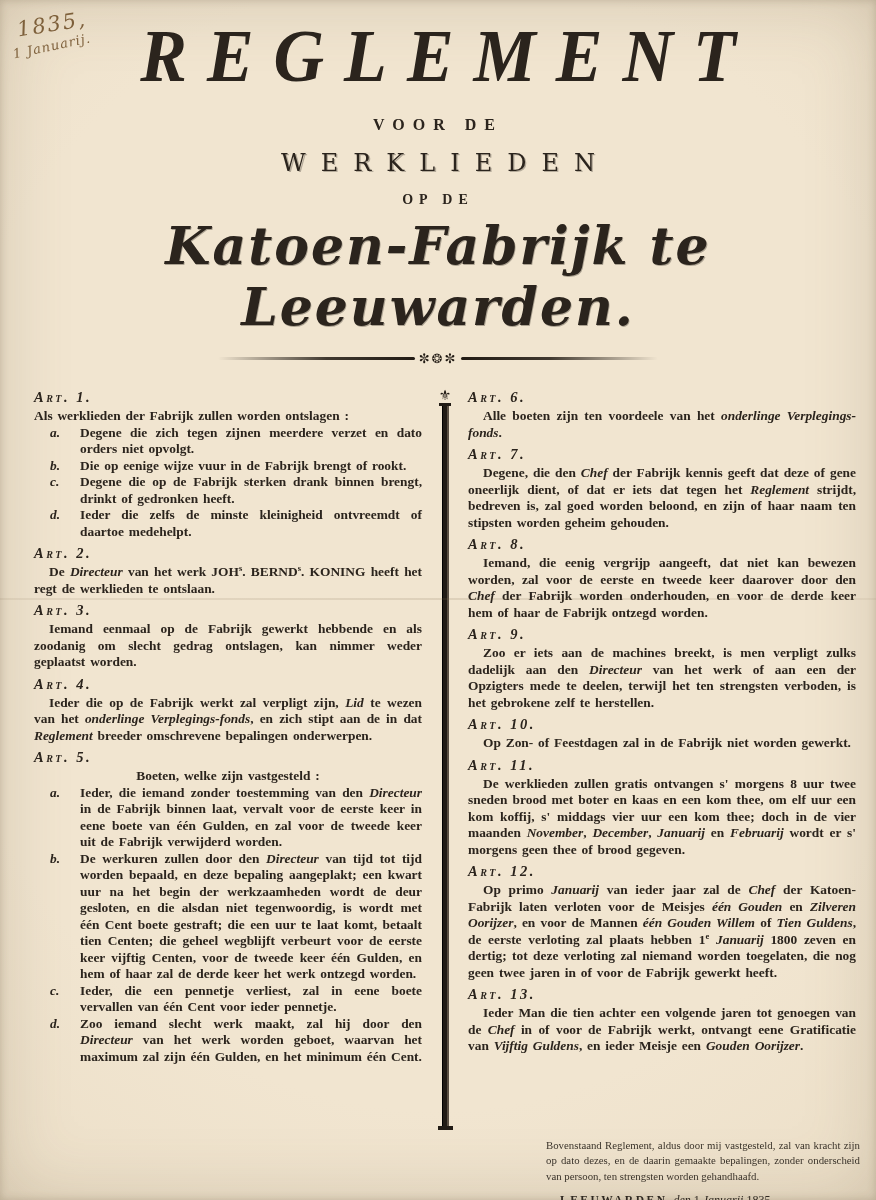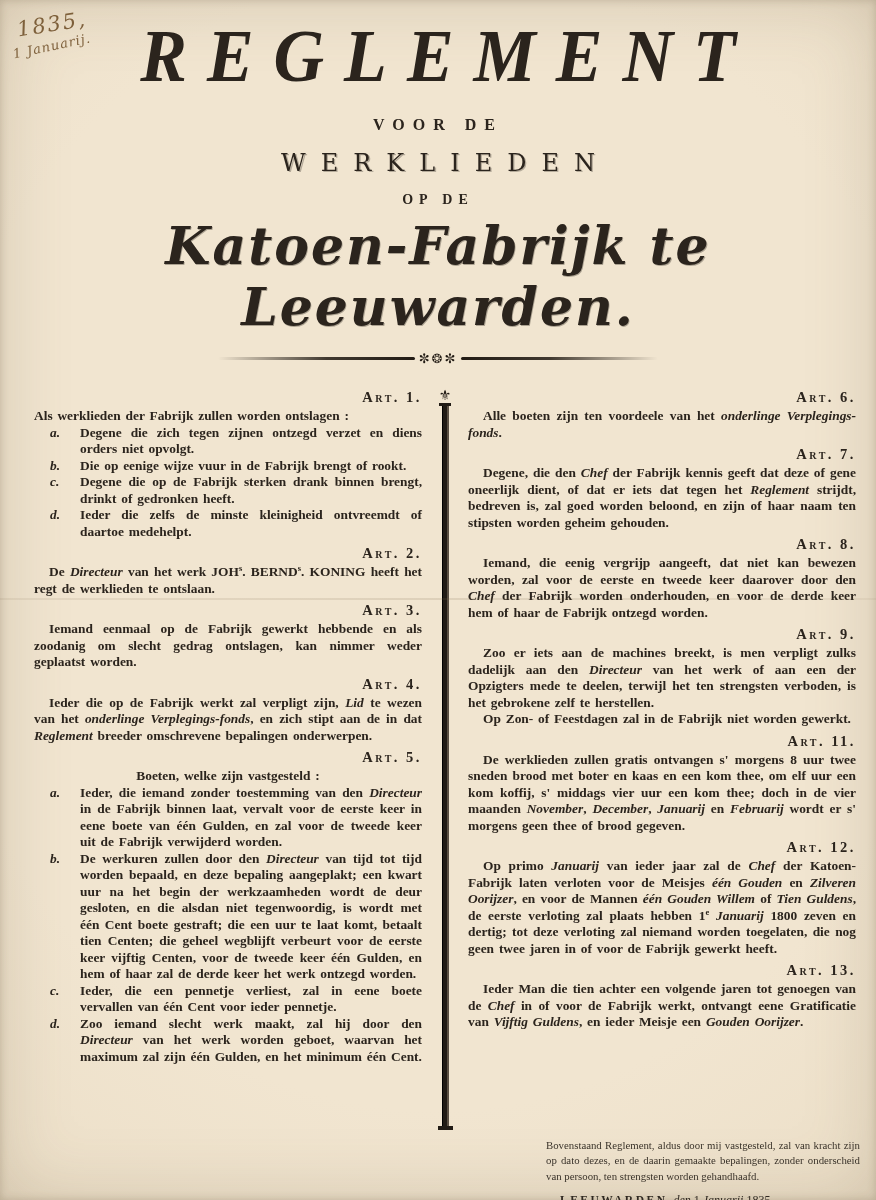--- a/index.html
+++ b/index.html
@@ -59,25 +59,26 @@
 
   
   .columns{
     display:grid;
     grid-template-columns:1fr 46px 1fr;
     padding:0 20px 0 34px;
     margin-top:19px;
     align-items:start;
   }
   .art-heading{
-    text-align:right;
+    text-align:left;
     font-size:14.5px;font-weight:bold;
     font-variant:small-caps;
     letter-spacing:2.5px;
     margin:5px 0 2px;
+    font-style:italic;
   }
   .para,.item{
     font-size:13.4px;line-height:16.5px;
     font-weight:bold;
     text-align:justify;
     margin:0;
     word-spacing:1.5px;
   }
   .para.indent{text-indent:15px;}
   .para.flush{text-indent:0;}
@@ -138,21 +139,21 @@
       <span class="hr-center">✼❂✼</span>
       <span class="hr-line r"></span>
     </div>
   </header>
 
   <main class="columns">
     <section>
         <article>
           <h3 class="art-heading">Art. 1.</h3>
           <p class="para flush">Als werklieden der Fabrijk zullen worden ontslagen :</p>
-          <div class="item"><span class="letter">a.</span><span>Degene die zich tegen zijnen ontzegd verzet en diens orders niet opvolgt.</span></div>
+          <div class="item"><span class="letter">a.</span><span>Degene die zich tegen zijnen meerdere verzet en dato orders niet opvolgt.</span></div>
           <div class="item"><span class="letter">b.</span><span>Die op eenige wijze vuur in de Fabrijk brengt of rookt.</span></div>
           <div class="item"><span class="letter">c.</span><span>Degene die op de Fabrijk sterken drank binnen brengt, drinkt of gedronken heeft.</span></div>
           <div class="item"><span class="letter">d.</span><span>Ieder die zelfs de minste kleinigheid ontvreemdt of daartoe medehelpt.</span></div>
         </article>
         <article>
           <h3 class="art-heading">Art. 2.</h3>
           <p class="para indent">De <i>Directeur</i> van het werk JOH<sup>s</sup>. BERND<sup>s</sup>. KONING heeft het regt de werklieden te ontslaan.</p>
         </article>
         <article>
           <h3 class="art-heading">Art. 3.</h3>
@@ -188,20 +189,21 @@
         </article>
         <article>
           <h3 class="art-heading">Art. 8.</h3>
           <p class="para indent">Iemand, die eenig vergrijp aangeeft, dat niet kan bewezen worden, zal voor de eerste en tweede keer daarover door den <i>Chef</i> der Fabrijk worden onderhouden, en voor de derde keer hem of haar de Fabrijk ontzegd worden.</p>
         </article>
         <article>
           <h3 class="art-heading">Art. 9.</h3>
           <p class="para indent">Zoo er iets aan de machines breekt, is men verpligt zulks dadelijk aan den <i>Directeur</i> van het werk of aan een der Opzigters mede te deelen, terwijl het ten strengsten verboden, is het gebrokene zelf te herstellen.</p>
         </article>
         <article>
+          <h3 class="art-heading">Art. 10.</h3>
           <p class="para indent">Op Zon- of Feestdagen zal in de Fabrijk niet worden gewerkt.</p>
         </article>
         <article>
           <h3 class="art-heading">Art. 11.</h3>
           <p class="para indent">De werklieden zullen gratis ontvangen s' morgens 8 uur twee sneden brood met boter en kaas en een kom thee, om elf uur een kom koffij, s' middags vier uur een kom thee; doch in de vier maanden <i>November</i>, <i>December</i>, <i>Januarij</i> en <i>Februarij</i> wordt er s' morgens geen thee of brood gegeven.</p>
         </article>
         <article>
           <h3 class="art-heading">Art. 12.</h3>
           <p class="para indent">Op primo <i>Januarij</i> van ieder jaar zal de <i>Chef</i> der Katoen-Fabrijk laten verloten voor de Meisjes <i>één Gouden</i> en <i>Zilveren Oorijzer</i>, en voor de Mannen <i>één Gouden Willem</i> of <i>Tien Guldens</i>, de eerste verloting zal plaats hebben 1<sup>e</sup> <i>Januarij</i> 1800 zeven en dertig; tot deze verloting zal niemand worden toegelaten, die nog geen twee jaren in of voor de Fabrijk gewerkt heeft.</p>
         </article>

